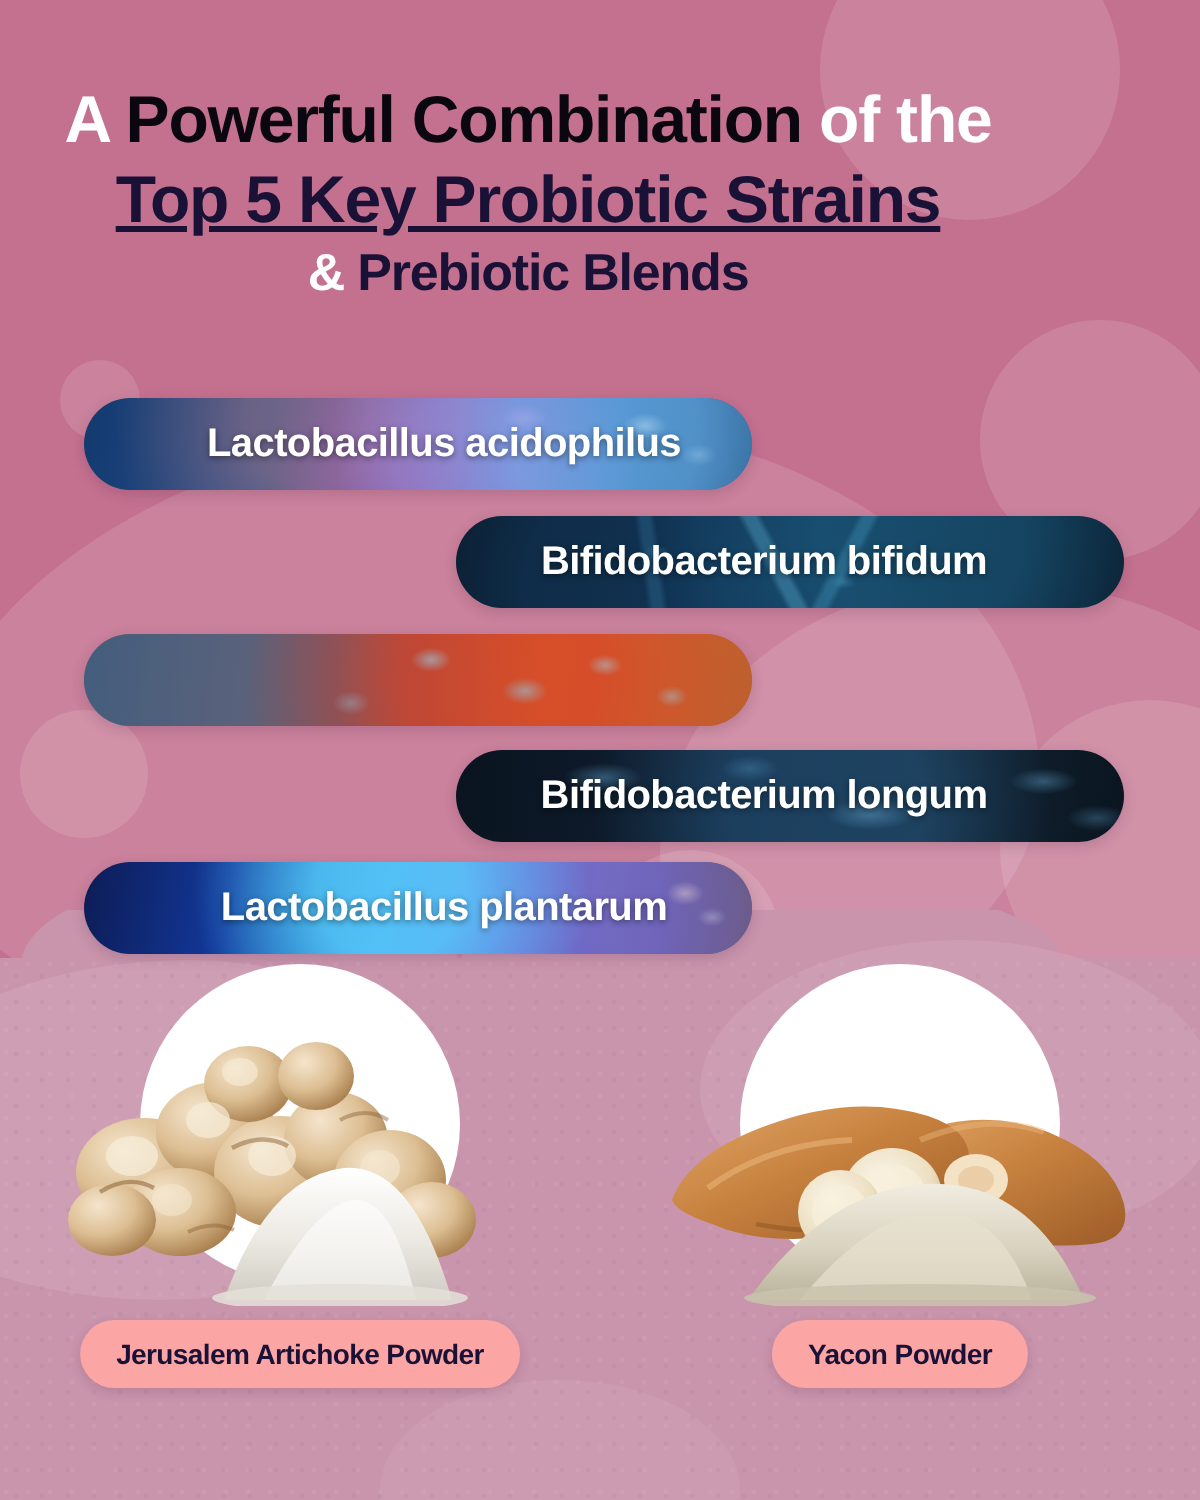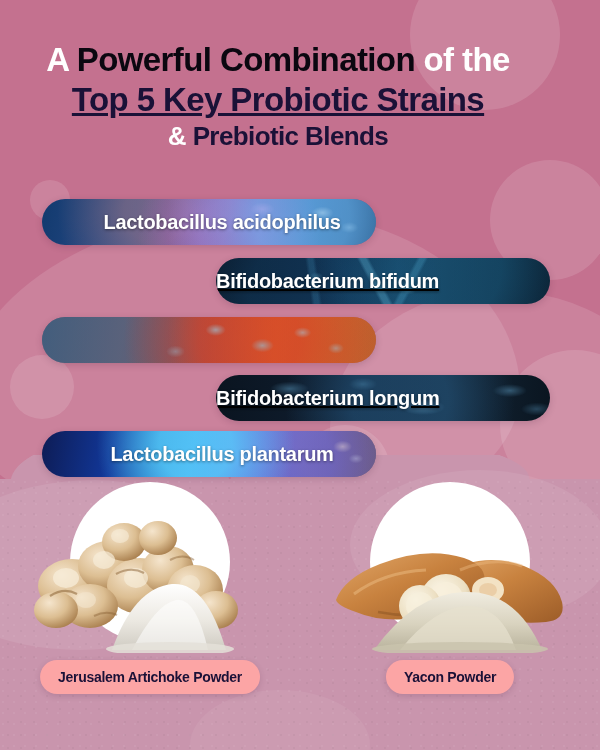--- a/index.html
+++ b/index.html
@@ -90,21 +90,21 @@
   }
   .low-blob.lb3 {
     width:180px; height:110px; left:190px; top:690px;
     background:rgba(255,255,255,0.06);
     border-radius:50%;
   }
 
   
   .heading {
     position:absolute;
-    left:14px; top:42px; width:528px;
+    left:0; top:42px; width:528px;
     text-align:center;
     line-height:1.12;
     letter-spacing:-0.6px;
   }
   .heading .line { display:block; white-space:nowrap; }
   .h-l1 { font-size:33px; font-weight:bold; }
   .h-l2 { font-size:33px; font-weight:bold; margin-top:3px;text-decoration:underline; }
   .h-l3 { font-size:26px; font-weight:bold; margin-top:3px; }
 
   .t-white { color:#ffffff; }
@@ -127,21 +127,21 @@
     z-index:3;
     color:#ffffff;
     font-weight:bold;
     font-size:20px;
     letter-spacing:-0.3px;
     white-space:nowrap;
     text-shadow:0 1px 3px rgba(0,0,0,0.45);
   }
   .strain.align-left  { left:42px;  justify-content:center; }
   .strain.align-left .label  { padding-left:26px; }
-  .strain.align-right { left:216px; justify-content:flex-start;text-decoration:underline; }
+  .strain.align-right { left:228px; justify-content:center; }
   .strain.align-right .label { padding-right:26px; }
 
   .strain .tex { position:absolute; inset:0; z-index:1; }
   .strain .tex-dots { position:absolute; inset:0; z-index:2; opacity:0.75; }
 
   .s1 { top:199px; }
   .s2 { top:258px; }
   .s3 { top:317px; }
   .s4 { top:375px; }
   .s5 { top:431px; }

